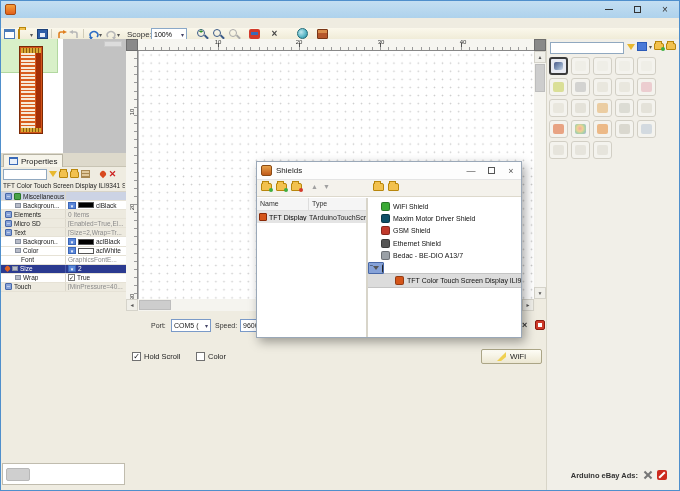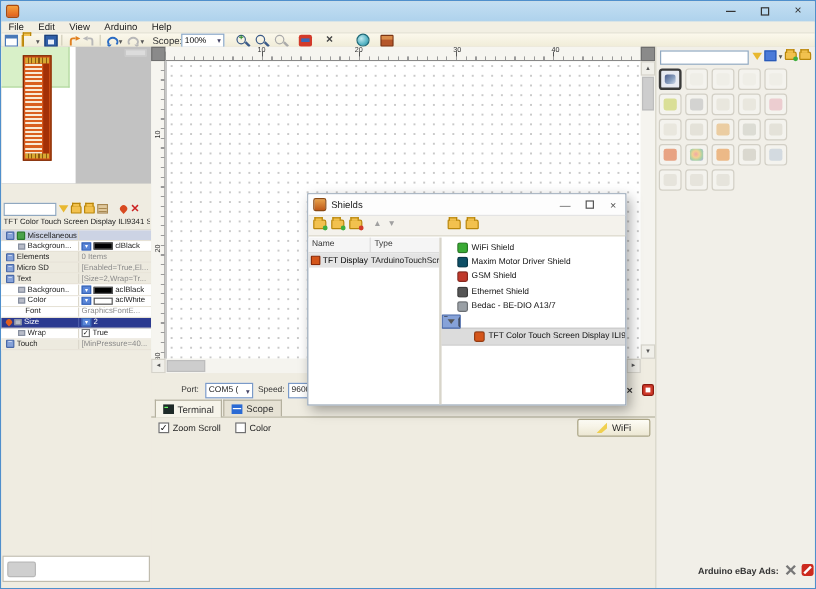--- a/index.html
+++ b/index.html
@@ -136,21 +136,21 @@
   
   #right-panel { left:545px; top:38px; width:135px; height:453px; background:#f1efe8; border-left:1px solid #d8d5c8; }
   #pal-search { position:absolute; left:3px; top:3px; width:74px; height:12px; background:#fff; border:1px solid #90a8c0; }
   #pal-icons { position:absolute; left:80px; top:3px; display:flex; gap:2px; align-items:center; }
   .bluebox { width:10px; height:9px; background:#4a7ad8; border:1px solid #2a5ab8; position:relative; }
   #palette { position:absolute; left:2px; top:18px; width:112px; display:flex; flex-wrap:wrap; gap:3px; }
   .pal { width:19px; height:18px; background:#f4f3ee; border:1px solid #d2cfc5; border-radius:3px; position:relative; }
   .pal .pal-blob { position:absolute; left:3px; top:3px; right:3px; bottom:3px; border-radius:2px; opacity:.65; }
   .pal.sel { border:2px solid #3a3a3a; background:#e8eaf2; }
   .pal.sel .pal-blob { opacity:1; }
-  #ads-row { position:absolute; right:3px; bottom:12px; display:flex; align-items:center; gap:4px; }
+  #ads-row { position:absolute; right:14px; bottom:12px; display:flex; align-items:center; gap:4px; }
   #ads-label { font-size:7.5px; font-weight:bold; color:#333; }
   .icon-tools { width:11px; height:10px; position:relative; }
   .icon-tools::before, .icon-tools::after { content:""; position:absolute; left:5px; top:0; width:2px; height:10px; background:#777; }
   .icon-tools::before { transform:rotate(45deg); } .icon-tools::after { transform:rotate(-45deg); }
   .icon-redbadge { width:10px; height:10px; background:#cc2a1e; border-radius:2px; position:relative; }
   .icon-redbadge::after { content:""; position:absolute; left:4px; top:1px; width:2px; height:8px; background:#fff; transform:rotate(45deg); }
 
   
   #dialog { left:255px; top:160px; width:266px; height:177px; background:#fff; border:1px solid #9aa8b8; box-shadow:3px 4px 10px rgba(0,0,0,.35); z-index:20; }
   #dlg-title { height:18px; display:flex; align-items:center; padding-left:4px; gap:4px; background:#fdfdfd; border-bottom:1px solid #e4e4e4; }
@@ -188,28 +188,20 @@
       <span class="wbtn">
           <span class="minbar"></span>
         </span>
       <span class="wbtn">
           <span class="maxbox"></span>
         </span>
       <span class="wbtn">×</span>
     </span>
   </div>
 
-  <div id="menubar" class="abs">
-
-  <span class="menu-item">File</span>
-      <span class="menu-item">Edit</span>
-      <span class="menu-item">View</span>
-      <span class="menu-item">Arduino</span>
-      <span class="menu-item">Help</span>
-    </div>
 
   <div id="toolbar" class="abs">
     <span class="tbi icon-doc" style="left:3px"></span>
     <span class="tbi fold" style="left:17px;top:2px"></span>
     <span class="caret" style="left:29px">▾</span>
     <span class="tbi icon-floppy" style="left:36px"></span>
     <span class="tsep" style="left:50px"></span>
     <svg class="tbi" style="left:55px" width="11" height="10">
         <path class="bent" d="M3 9 V5 Q3 3 5 3 H7" stroke="#e08020"></path>
         <polygon points="7,1 11,3 7,5" fill="#e08020"></polygon>
@@ -249,20 +241,26 @@
       <div id="preview-green"></div>
       <div id="shield-gfx">
         <div id="shield-captop"></div>
           <div id="shield-stripes"></div>
           <div id="shield-edge"></div>
           <div id="shield-capbot"></div>
       </div>
       <div id="preview-scroll"></div>
     </div>
 
+    <div id="props-tabstrip" class="abs">
+      <div id="props-tab">
+        <span class="icon-clip"></span>
+        <span>Properties</span>
+      </div>
+    </div>
 
     <div id="props-toolbar" class="abs">
       <input id="props-filter-input" style="">
       <span class="mini funnel"></span>
       <span class="mini fold" style="width:9px;height:7px"></span>
       <span class="mini fold" style="width:9px;height:7px"></span>
       <span class="mini gridic"></span>
       <span class="mini pinic" style="margin-left:8px"></span>
       <span class="mini redx">✕</span>
     </div>
@@ -462,36 +460,24 @@
             <span class="cdd">▾</span>
           </span>
         <span class="flabel" style="left:156px">Format:</span>
         <span class="combo" style="left:184px;width:56px">
             <span class="cdd">▾</span>
           </span>
         <span class="icon-disc" style="left:396px;top:1px">×</span>
         <span class="icon-stop" style="left:409px;top:1px"></span>
       </div>
 
-      <div id="term-tabs" style="top:23px">
-
-          <span class="tab active">
-            <span class="tabicon icon-term"></span>
-            <span>Terminal</span>
-          </span>
-
-          <span class="tab">
-            <span class="tabicon icon-scope"></span>
-            <span>Scope</span>
-          </span>
-        </div>
 
       <div class="cbrow" style="left:6px;top:41px">
         <span class="cb">✓</span>
-        <span>Zoom Scroll</span>
+        <span>Hold Scroll</span>
       </div>
       <div class="cbrow" style="left:70px;top:41px">
         <span class="cb"></span>
         <span>Color</span>
       </div>
       <div class="btn" style="left:355px;top:38px;width:61px;height:15px">
         <span class="broom"></span>
         <span>WiFi</span>
       </div>
 

